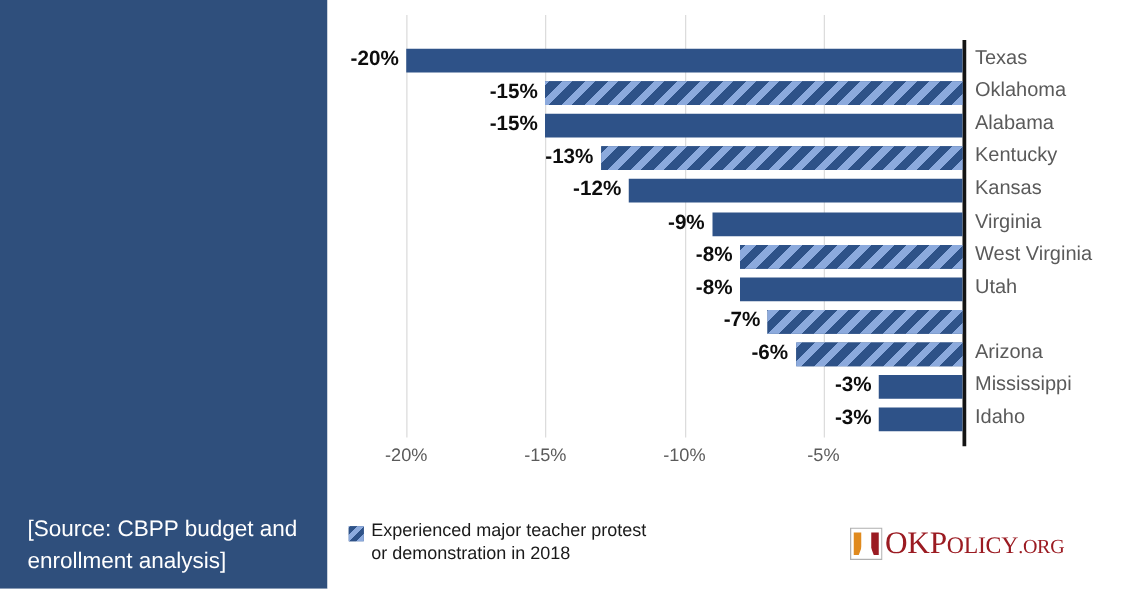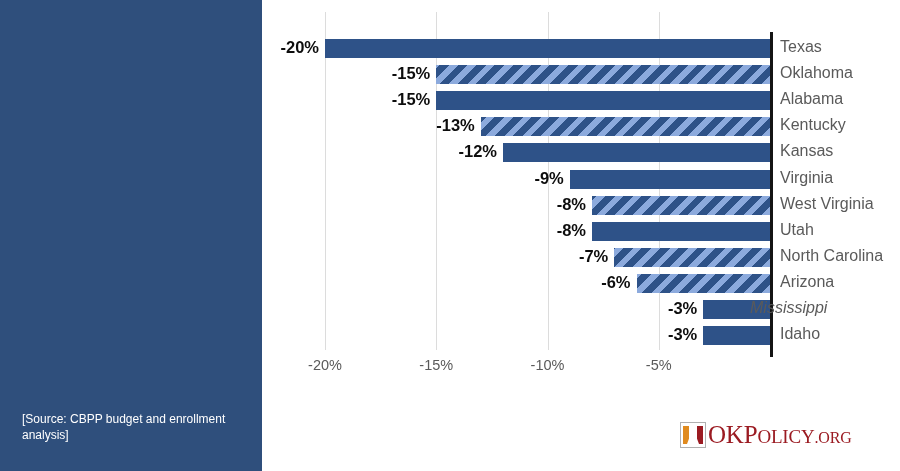--- a/index.html
+++ b/index.html
@@ -50,21 +50,21 @@
     font-size: 13.2px;
     font-weight: normal;
     line-height: 1.37;
   }
   #source-note {
     position: absolute;
     left: 22px;
     top: 411px;
     width: 226px;
     color: #ffffff;
-    font-size: 12px;
+    font-size: 18px;
     line-height: 1.37;
   }
 
   
   #chart-panel {
     position: absolute;
     left: 262px; top: 0;
     width: 638px;
     height: 471px;
     background: #ffffff;
@@ -245,39 +245,42 @@
           <div class="bar-label" style="left: 518px;">West Virginia</div>
         </div>
         <div class="bar-row" style="top: 218.7px; left: 0px; width: 638px;">
           <div class="bar" style="left: 330px; width: 178px;"></div>
           <div class="bar-value" style="left: 266px; width: 58px;">-8%</div>
           <div class="bar-label" style="left: 518px;">Utah</div>
         </div>
         <div class="bar-row" style="top: 244.8px; left: 0px; width: 638px;">
           <div class="bar hatched" style="left: 352.25px; width: 155.75px;"></div>
           <div class="bar-value" style="left: 288.25px; width: 58px;">-7%</div>
-          <div class="bar-label" style="left: 518px;">North Carolina</div>
         </div>
         <div class="bar-row" style="top: 270.9px; left: 0px; width: 638px;">
           <div class="bar hatched" style="left: 374.5px; width: 133.5px;"></div>
           <div class="bar-value" style="left: 310.5px; width: 58px;">-6%</div>
           <div class="bar-label" style="left: 518px;">Arizona</div>
         </div>
         <div class="bar-row" style="top: 297px; left: 0px; width: 638px;">
           <div class="bar" style="left: 441.25px; width: 66.75px;"></div>
           <div class="bar-value" style="left: 377.25px; width: 58px;">-3%</div>
-          <div class="bar-label" style="left: 488px; font-style: italic;">Mississippi</div>
+          <div class="bar-label" style="left: 518px;">Mississippi</div>
         </div>
         <div class="bar-row" style="top: 323.1px; left: 0px; width: 638px;">
           <div class="bar" style="left: 441.25px; width: 66.75px;"></div>
           <div class="bar-value" style="left: 377.25px; width: 58px;">-3%</div>
           <div class="bar-label" style="left: 518px;">Idaho</div>
         </div>
       </div>
 
+    <div id="legend">
+      <span id="legend-swatch"></span>
+      <span id="legend-text">Experienced major teacher protest or demonstration in 2018</span>
+    </div>
 
     <div id="logo">
       <svg id="logo-mark" viewBox="0 0 26 26">
         <rect x="0.5" y="0.5" width="25" height="25" fill="#ffffff" stroke="#B0B0B0" stroke-width="1"></rect>
         <rect x="3" y="4" width="6" height="18" fill="#E08A1E"></rect>
         <rect x="17" y="4" width="6" height="18" fill="#9B1B22"></rect>
         <path d="M13 3 L13 6 M7 22 L13 6 L19 22 Z" fill="#ffffff"></path>
         <path d="M8 22 L13 7 L18 22 Z" fill="#ffffff"></path>
         <rect x="12.4" y="2.5" width="1.2" height="4" fill="#ffffff"></rect>
       </svg>

